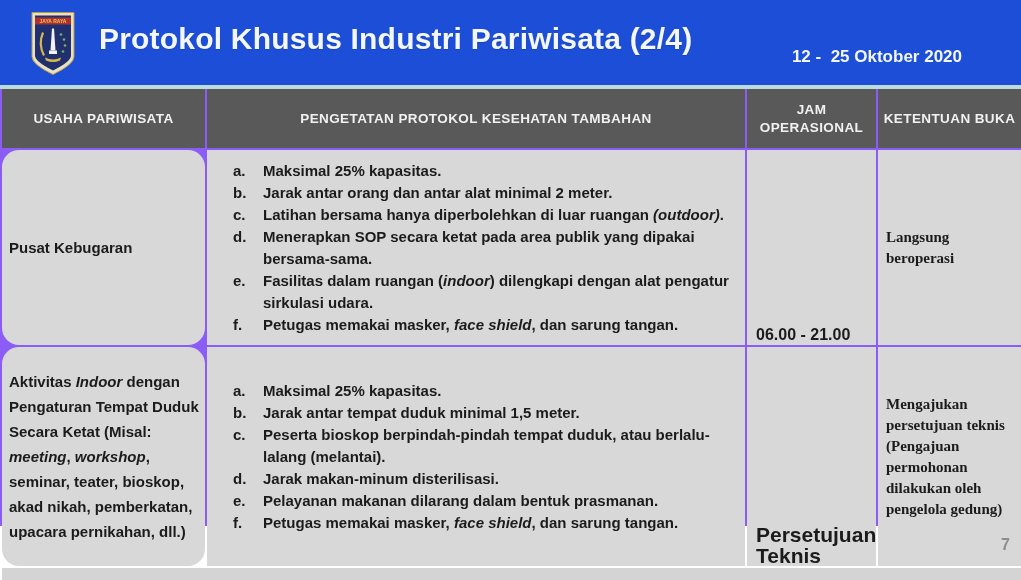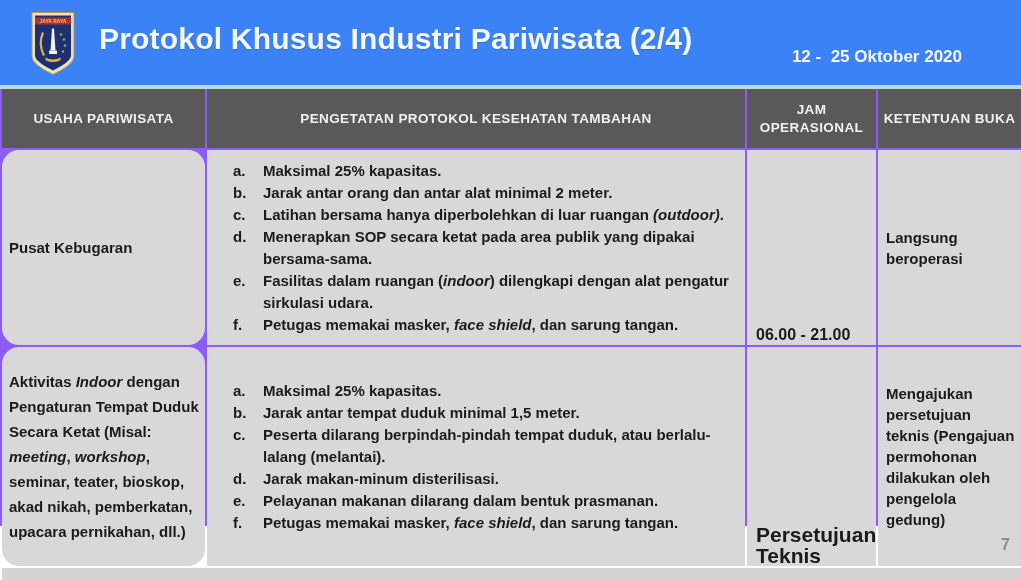--- a/index.html
+++ b/index.html
@@ -3,21 +3,21 @@
 <meta charset="utf-8">
 <style>
   html,body{margin:0;padding:0;}
   body{
     width:1021px;height:580px;overflow:hidden;position:relative;
     font-family:"Liberation Sans", sans-serif;background:#ffffff;
   }
   .slide{position:absolute;inset:0;}
 
   
-  .banner{position:absolute;left:0;top:0;width:1021px;height:85px;background:#3b82f6;}
+  .banner{position:absolute;left:0;top:0;width:1021px;height:85px;background:#1d4ed8;}
   .banner-gap{position:absolute;left:0;top:85px;width:1021px;height:4px;background:#b9dcdf;}
   .logo{position:absolute;left:30px;top:10px;width:46px;height:67px;}
   .title{
     position:absolute;left:99px;top:22px;width:700px;
     font-size:30px;font-weight:bold;color:#f4f7f7;letter-spacing:.2px;
     text-shadow:0 1px 1px rgba(0,0,0,.15);white-space:nowrap;
   }
   .date-range{
     position:absolute;right:59px;top:47px;
     font-size:17px;font-weight:bold;color:#f4f7f7;white-space:pre;
@@ -45,21 +45,21 @@
   .hcell.c3{padding:0 14px;}
   .hcell.c4{padding:0 4px;}
 
   .usaha-cell{display:flex;align-items:center;padding:0 6px 0 7px;font-size:15px;line-height:25px;border-radius:17px;}
   .list-cell{display:flex;flex-direction:column;justify-content:center;padding:0 10px 0 26px;font-size:15px;}
   .li{display:flex;line-height:22px;}
   .li-m{width:30px;flex:0 0 30px;}
   .li-t{flex:1;}
   .jam-cell{display:flex;align-items:flex-end;padding:0 4px 0 9px;font-size:16px;line-height:21px;}
   .jam-cell.small{font-size:21px;}
-  .ket-cell{display:flex;align-items:center;padding:0 4px 0 8px;font-size:15px;line-height:21px;}
+  .ket-cell{display:flex;align-items:center;padding:0 4px 0 8px;font-size:15px;line-height:21px;font-family:Liberation Serif, serif;}
 
   .page-number{position:absolute;left:1001px;top:536px;font-size:16px;color:#8d8d8d;font-weight:bold;}
   i{font-style:italic;}
 </style>
 </head>
 <body>
 
 <div class="slide">
 
   <div class="banner">
@@ -132,21 +132,21 @@
         <div class="li">
           <span class="li-m">a.</span>
           <span class="li-t">Maksimal 25% kapasitas.</span>
         </div>
         <div class="li">
           <span class="li-m">b.</span>
           <span class="li-t">Jarak antar tempat duduk minimal 1,5 meter.</span>
         </div>
         <div class="li">
           <span class="li-m">c.</span>
-          <span class="li-t">Peserta dilarang berpindah-pindah tempat duduk, atau berlalu-lalang (melantai).</span>
+          <span class="li-t">Peserta bioskop berpindah-pindah tempat duduk, atau berlalu-lalang (melantai).</span>
         </div>
         <div class="li">
           <span class="li-m">d.</span>
           <span class="li-t">Jarak makan-minum disterilisasi.</span>
         </div>
         <div class="li">
           <span class="li-m">e.</span>
           <span class="li-t">Pelayanan makanan dilarang dalam bentuk prasmanan.</span>
         </div>
         <div class="li">

